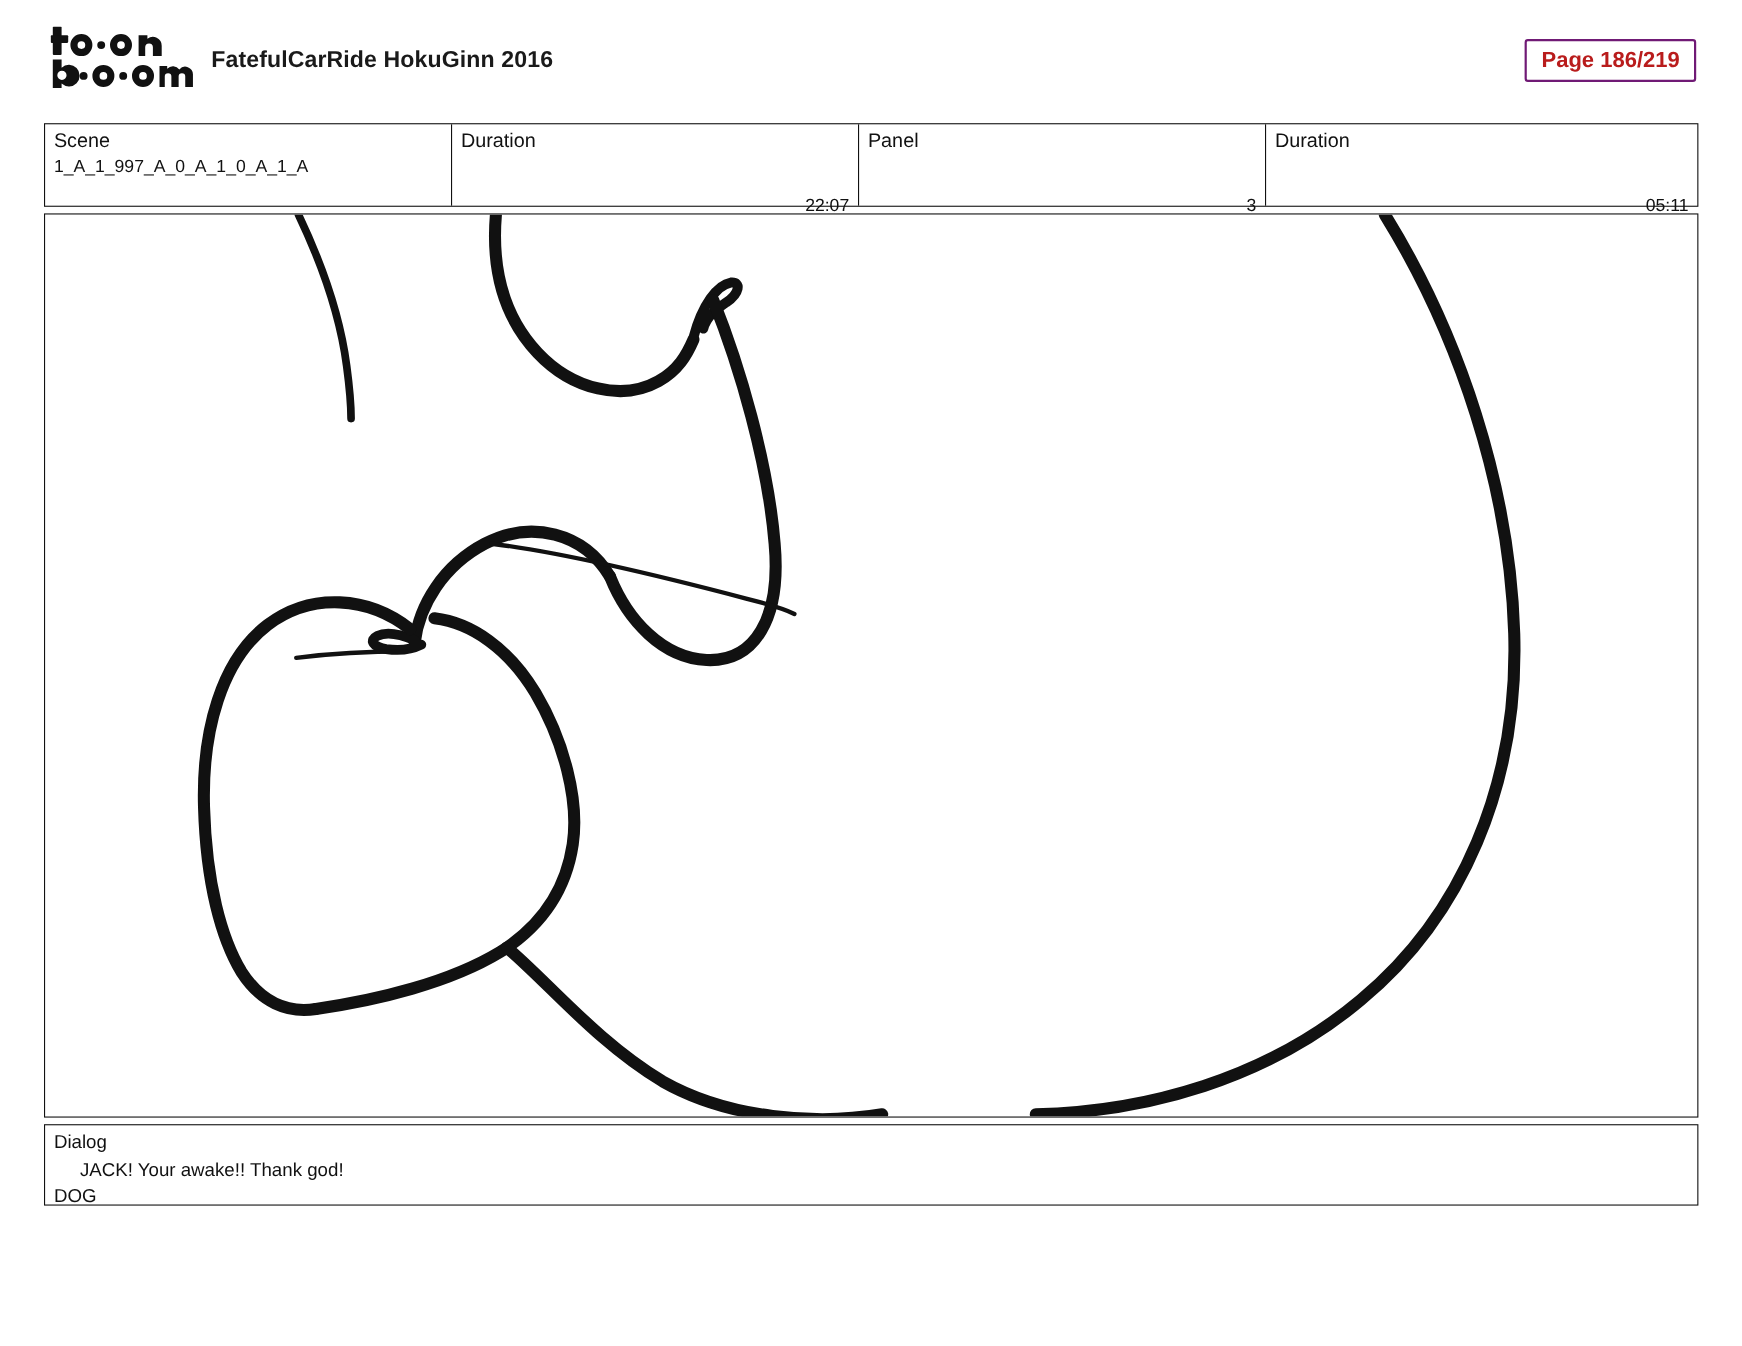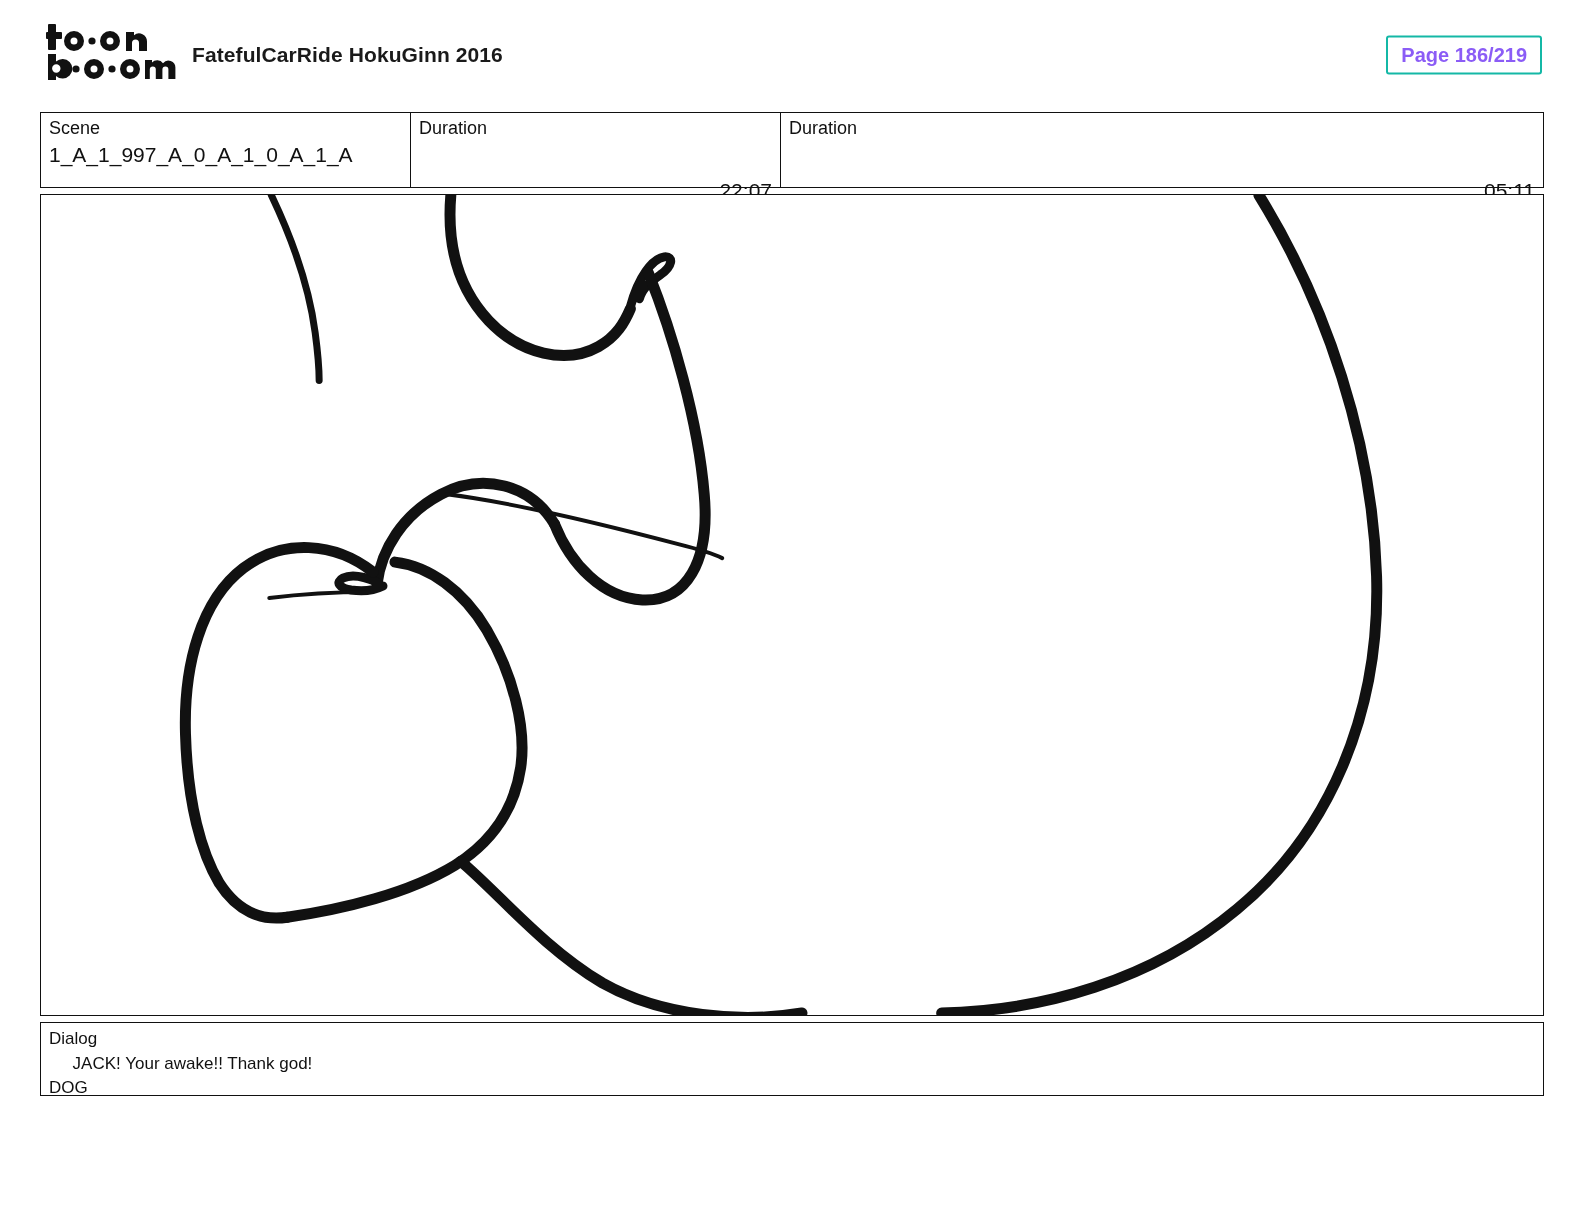--- a/index.html
+++ b/index.html
@@ -37,26 +37,26 @@
     font-weight: bold;
     color: #1a1a1a;
     margin-left: 16px;
     letter-spacing: 0.1px;
   }
   .page-badge {
     position: absolute;
     right: 2px;
     top: 50%;
     transform: translateY(-50%);
-    border: 2px solid #14b8a6;
+    border: 2px solid #701a75;
     border-radius: 3px;
     padding: 7px 13px 8px;
     font-size: 20px;
     font-weight: bold;
-    color: #8b5cf6;
+    color: #b91c1c;
     line-height: 1;
   }
 
   
   .info-strip {
     display: flex;
     border: 1.5px solid #111;
     height: 76px;
     margin-top: 2px;
   }
@@ -72,21 +72,21 @@
   .info-cell.scene   { width: 370px; }
   .info-cell.dur1    { width: 370px; }
   .info-cell.panel   { width: 370px; }
   .info-cell.dur2    { flex: 1 1 auto; }
   .info-label {
     font-size: 18px;
     color: #111;
     line-height: 1.15;
   }
   .info-value {
-    font-size: 21px;
+    font-size: 16px;
     color: #111;
     margin-top: 4px;
   }
   .info-value.right { text-align: right; margin-top: 40px; }
 
   
   .art-panel {
     border: 1.5px solid #111;
     height: 822px;
     margin-top: 6px;
@@ -161,20 +161,24 @@
     <div class="info-cell scene">
       <div class="info-label">Scene</div>
       <div class="info-value">1_A_1_997_A_0_A_1_0_A_1_A</div>
     </div>
 
     <div class="info-cell dur1">
       <div class="info-label">Duration</div>
       <div class="info-value right">22:07</div>
     </div>
 
+    <div class="info-cell panel">
+      <div class="info-label">Panel</div>
+      <div class="info-value right">3</div>
+    </div>
 
     <div class="info-cell dur2">
       <div class="info-label">Duration</div>
       <div class="info-value right">05:11</div>
     </div>
   </div>
 
   <div class="art-panel">
     <svg viewBox="0 0 1500 822" xmlns="http://www.w3.org/2000/svg">
       <g fill="none" stroke="#111111" stroke-linecap="round" stroke-linejoin="round">

